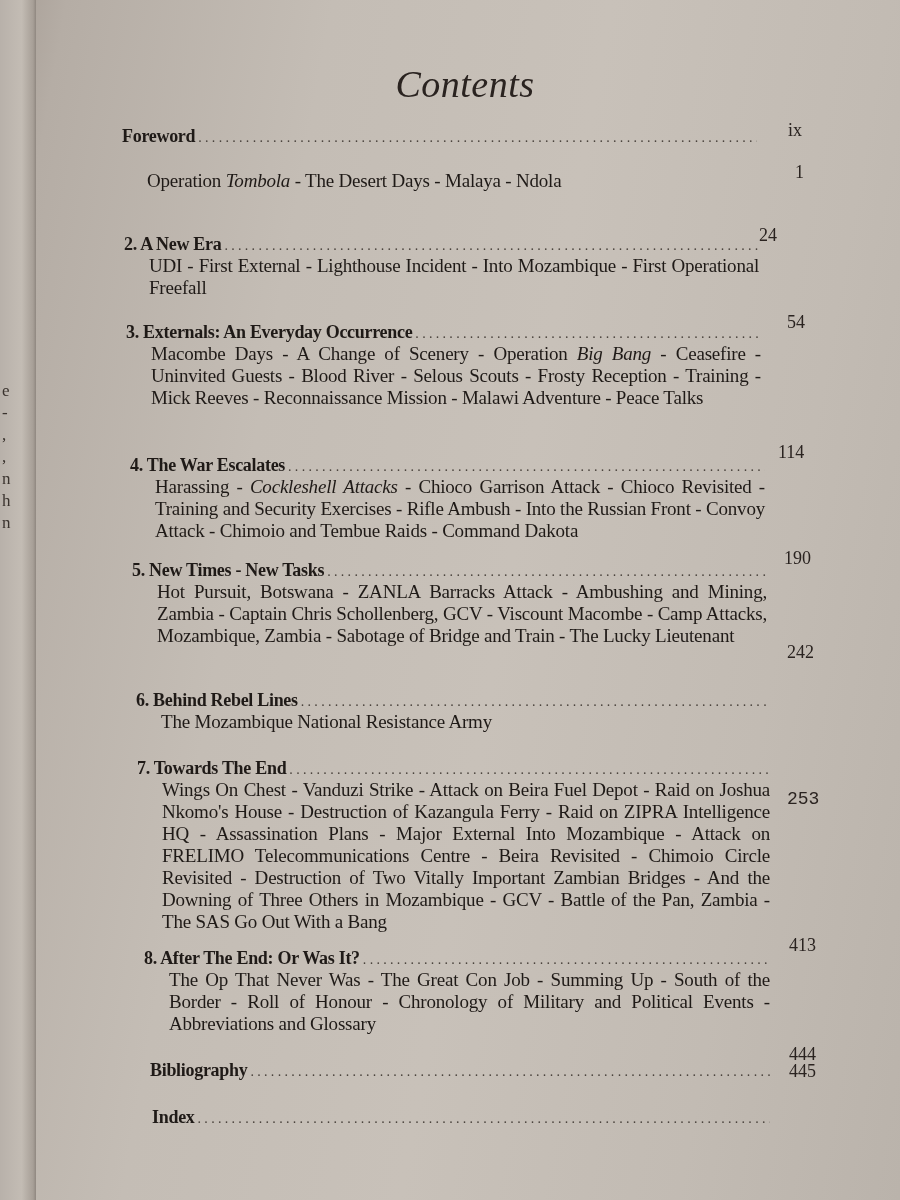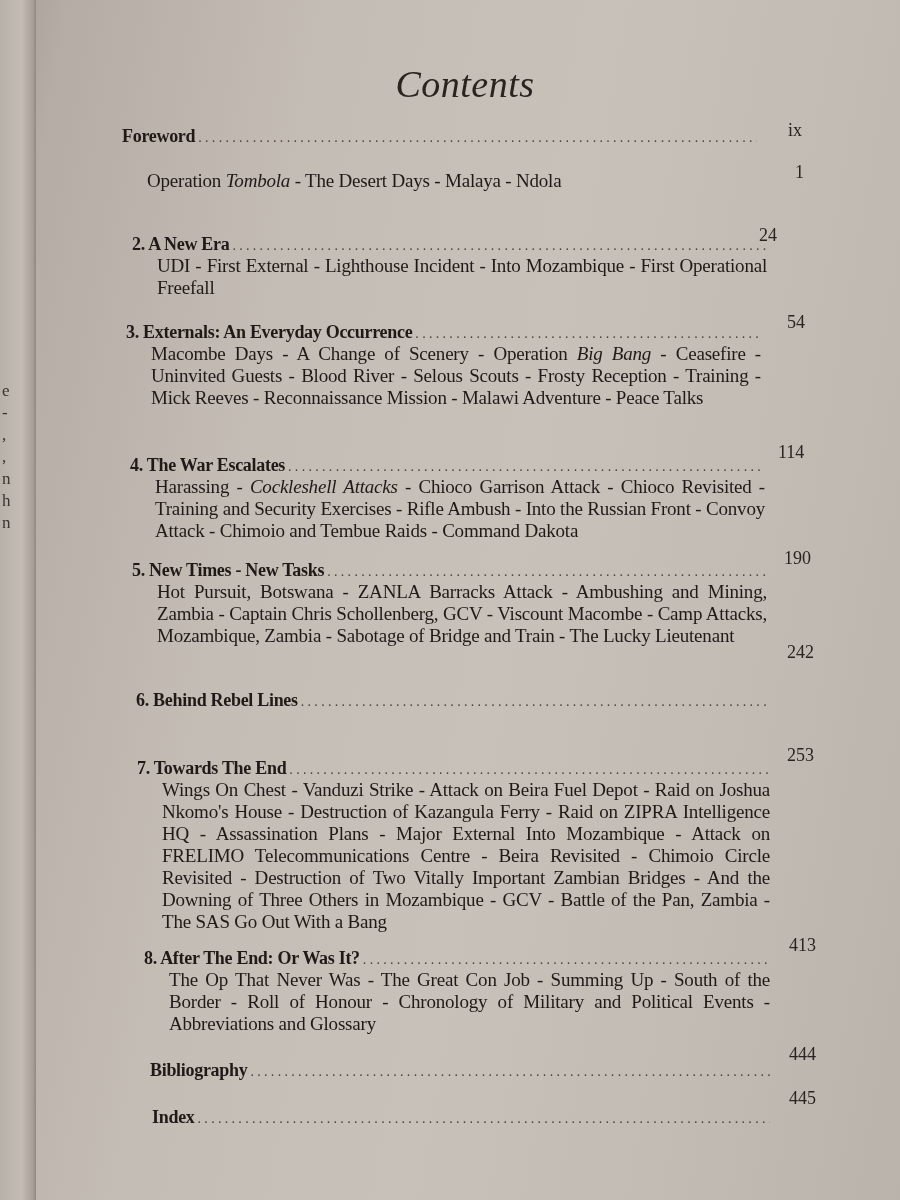--- a/index.html
+++ b/index.html
@@ -69,21 +69,21 @@
       <div class="heading-row">
         <span class="heading"><span>Foreword</span></span>
         <span class="dots"></span>
       </div>
     </div>
     <span class="page-num" style="left: 788px; top: 120px;">ix</span>
     <div class="entry" style="left: 122px; top: 170px; width: 635px;">
       <div class="sub"><span>Operation </span><i>Tombola</i><span> - The Desert Days - Malaya - Ndola</span></div>
     </div>
     <span class="page-num" style="left: 795px; top: 162px;">1</span>
-    <div class="entry" style="left: 132px; top: 234px; width: 635px;">
+    <div class="entry" style="left: 124px; top: 234px; width: 635px;">
       <div class="heading-row">
         <span class="heading"><span>2.</span> <span>A New Era</span></span>
         <span class="dots"></span>
       </div>
       <div class="sub"><span>UDI - First External - Lighthouse Incident - Into Mozambique - First Operational Freefall</span></div>
     </div>
     <span class="page-num" style="left: 759px; top: 225px;">24</span>
     <div class="entry" style="left: 126px; top: 322px; width: 635px;">
       <div class="heading-row">
         <span class="heading"><span>3.</span> <span>Externals: An Everyday Occurrence</span></span>
@@ -106,30 +106,31 @@
         <span class="dots"></span>
       </div>
       <div class="sub"><span>Hot Pursuit, Botswana - ZANLA Barracks Attack - Ambushing and Mining, Zambia - Captain Chris Schollenberg, GCV - Viscount Macombe - Camp Attacks, Mozambique, Zambia - Sabotage of Bridge and Train - The Lucky Lieutenant</span></div>
     </div>
     <span class="page-num" style="left: 784px; top: 548px;">190</span>
     <div class="entry" style="left: 136px; top: 690px; width: 633px;">
       <div class="heading-row">
         <span class="heading"><span>6.</span> <span>Behind Rebel Lines</span></span>
         <span class="dots"></span>
       </div>
+      <div class="sub"><span>The Mozambique National Resistance Army</span></div>
     </div>
     <span class="page-num" style="left: 787px; top: 642px;">242</span>
     <div class="entry" style="left: 137px; top: 758px; width: 633px;">
       <div class="heading-row">
         <span class="heading"><span>7.</span> <span>Towards The End</span></span>
         <span class="dots"></span>
       </div>
       <div class="sub"><span>Wings On Chest - Vanduzi Strike - Attack on Beira Fuel Depot - Raid on Joshua Nkomo's House - Destruction of Kazangula Ferry - Raid on ZIPRA Intelligence HQ - Assassination Plans - Major External Into Mozambique - Attack on FRELIMO Telecommunications Centre - Beira Revisited - Chimoio Circle Revisited - Destruction of Two Vitally Important Zambian Bridges - And the Downing of Three Others in Mozambique - GCV - Battle of the Pan, Zambia - The SAS Go Out With a Bang</span></div>
     </div>
-    <span class="page-num" style="left: 787px; top: 745px;">253</span>
+    <span class="page-num" style="left: 787px; top: 789px; font-family: Liberation Mono, monospace;">253</span>
     <div class="entry" style="left: 144px; top: 948px; width: 626px;">
       <div class="heading-row">
         <span class="heading"><span>8.</span> <span>After The End: Or Was It?</span></span>
         <span class="dots"></span>
       </div>
       <div class="sub"><span>The Op That Never Was - The Great Con Job - Summing Up - South of the Border - Roll of Honour - Chronology of Military and Political Events - Abbreviations and Glossary</span></div>
     </div>
     <span class="page-num" style="left: 789px; top: 935px;">413</span>
     <div class="entry" style="left: 150px; top: 1060px; width: 620px;">
       <div class="heading-row">
@@ -137,14 +138,14 @@
         <span class="dots"></span>
       </div>
     </div>
     <span class="page-num" style="left: 789px; top: 1044px;">444</span>
     <div class="entry" style="left: 152px; top: 1107px; width: 618px;">
       <div class="heading-row">
         <span class="heading"><span>Index</span></span>
         <span class="dots"></span>
       </div>
     </div>
-    <span class="page-num" style="left: 789px; top: 1088px;">445</span>
+    <span class="page-num" style="left: 789px; top: 1061px;">445</span>
   </div>
 
 </body></html>

